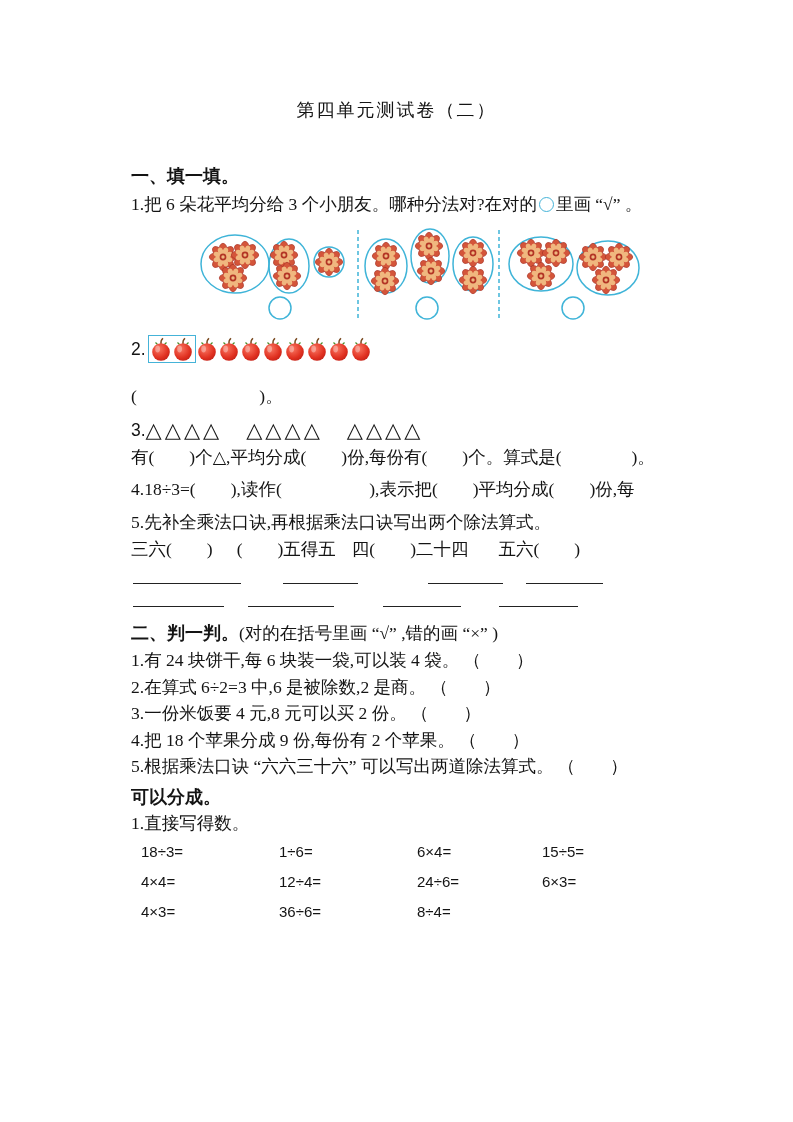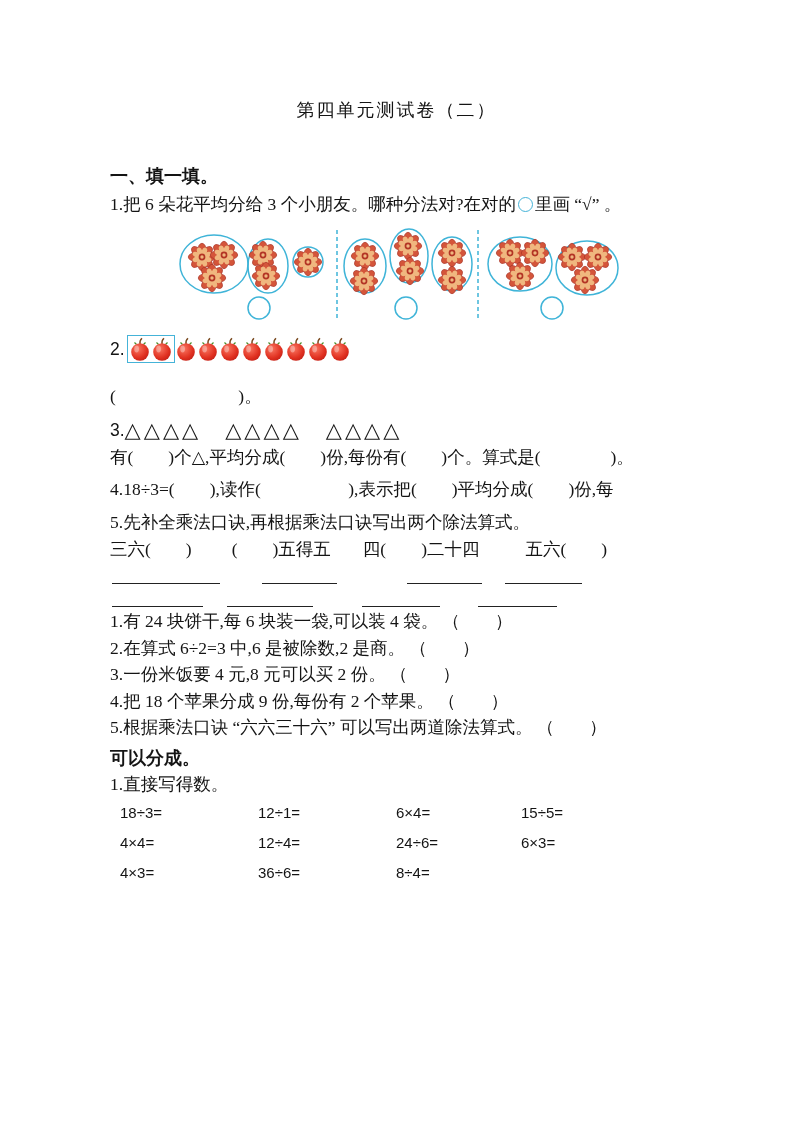--- a/index.html
+++ b/index.html
@@ -17,20 +17,21 @@
     text-align: center;
     font-size: 18px;
     line-height: 26px;
     letter-spacing: 2px;
   }
   .content {
     padding-left: 110px;
     padding-right: 96px;
     font-size: 17.5px;
     line-height: 27px;
+    margin-left: 21px;
   }
   .h1 {
     font-family: "Liberation Sans", "DejaVu Sans", sans-serif;
     font-weight: bold;
     font-size: 18px;
     line-height: 26px;
   }
   .s1-heading { margin-top: 40px; }
   .line { line-height: 27px; }
   .q1-line { margin-top: 2px; }
@@ -64,21 +65,21 @@
   .q2-line2 { margin-top: 18px; }
   .tri-line { margin-top: 7px; height: 27px; }
   .tris {
     font-family: "DejaVu Sans", sans-serif;
     font-size: 21px;
     letter-spacing: 3px;
     vertical-align: -1px;
   }
   .q4-line1 { margin-top: 5px; }
   .q5-line { margin-top: 6px; }
-  .q5parts { display: flex; line-height: 27px; gap: 16px; }
+  .q5parts { display: flex; line-height: 27px; }
   .q5parts .p2 { margin-left: 24px; }
   .q5parts .p3 { margin-left: 16px; }
   .q5parts .p4 { margin-left: 30px; }
   .blanks { height: 18px; }
   .blanks.r1 { margin-top: 4px; }
   .blanks.r2 { margin-top: 5px; }
   .blank {
     display: inline-block;
     height: 17px;
     border-bottom: 1.6px solid #222;
@@ -262,32 +263,35 @@
       <span class="p3">四(　　)二十四</span>
       <span class="p4">五六(　　)</span>
     </div>
     <div class="blanks r1">
       <span class="blank b1"></span><span class="blank b2"></span><span class="blank b3"></span><span class="blank b4"></span>
     </div>
     <div class="blanks r2">
       <span class="blank b1"></span><span class="blank b2"></span><span class="blank b3"></span><span class="blank b4"></span>
     </div>
 
+    <div class="s2-heading">
+      <span class="bold">二、判一判。</span><span>(对的在括号里画 “√” ,错的画 “×” )</span>
+    </div>
     <div class="line judge-item">1.有 24 块饼干,每 6 块装一袋,可以装 4 袋。 （　　）</div>
     <div class="line judge-item">2.在算式 6÷2=3 中,6 是被除数,2 是商。 （　　）</div>
     <div class="line judge-item">3.一份米饭要 4 元,8 元可以买 2 份。 （　　）</div>
     <div class="line judge-item">4.把 18 个苹果分成 9 份,每份有 2 个苹果。 （　　）</div>
     <div class="line judge-item">5.根据乘法口诀 “六六三十六” 可以写出两道除法算式。 （　　）</div>
 
     <div class="h1 s3-heading">可以分成。</div>
     <div class="line">1.直接写得数。</div>
 
     <div class="mgrid">
       <span>18÷3=</span>
-      <span>12÷1=</span>
+      <span>1÷6=</span>
       <span>6×4=</span>
       <span>15÷5=</span>
       <span>4×4=</span>
       <span>12÷4=</span>
       <span>24÷6=</span>
       <span>6×3=</span>
       <span>4×3=</span>
       <span>36÷6=</span>
       <span>8÷4=</span>
     </div>

